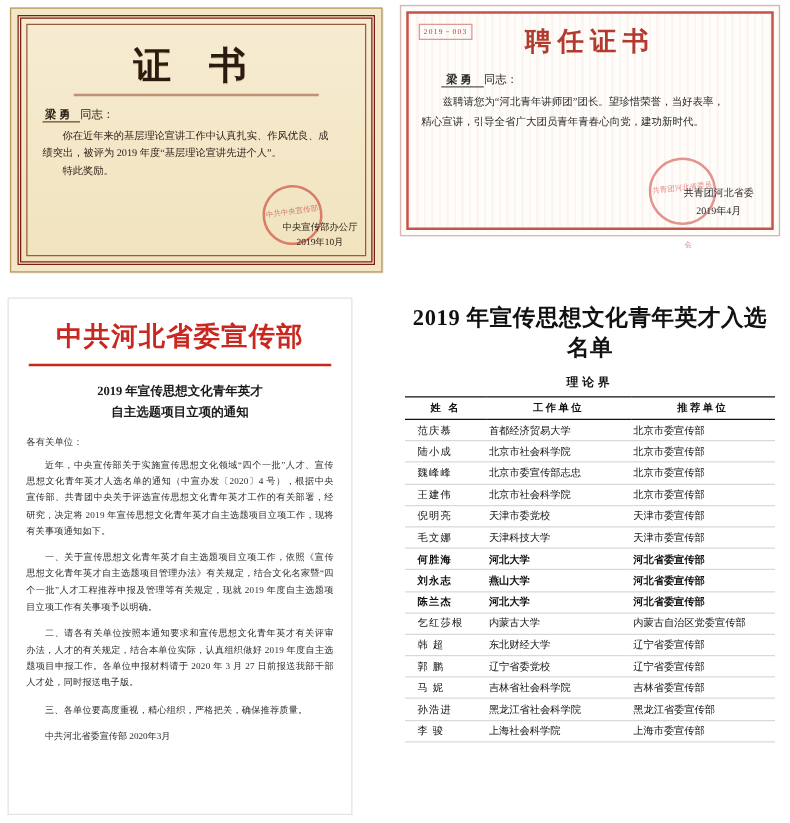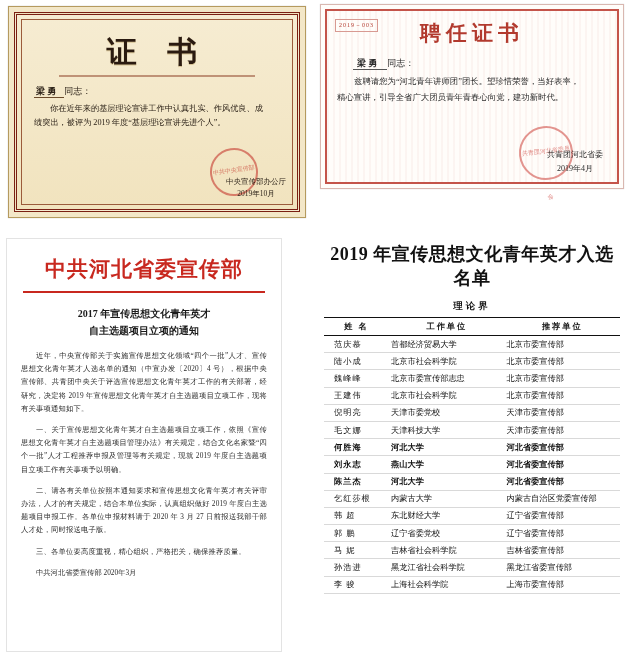--- a/index.html
+++ b/index.html
@@ -299,20 +299,21 @@
   <div class="panel" id="cert-award">
     <div class="outer-rule">
       <div class="inner-rule">
         <div class="cert-title">证 书</div>
         <div class="title-underline"></div>
         <div class="addressee">
           <span class="name">梁 勇</span><span>同志：</span>
         </div>
         <div class="body-line body-indent">你在近年来的基层理论宣讲工作中认真扎实、作风优良、成</div>
         <div class="body-line">绩突出，被评为 2019 年度“基层理论宣讲先进个人”。</div>
+        <div class="body-line body-indent">特此奖励。</div>
         <div class="red-seal">中共中央宣传部</div>
         <div class="seal-area">
           <div>中央宣传部办公厅</div>
           <div>2019年10月</div>
         </div>
       </div>
     </div>
   </div>
 
   <div class="panel" id="cert-appoint">
@@ -328,22 +329,23 @@
       <div class="sign-area">
         <div>共青团河北省委</div>
         <div>2019年4月</div>
       </div>
     </div>
   </div>
 
   <div class="panel" id="notice-doc">
     <div class="org-title">中共河北省委宣传部</div>
     <div class="red-divider"></div>
-    <div class="doc-title-1">2017 年宣传思想文化青年英才</div>
+    <div class="doc-title-1">2019 年宣传思想文化青年英才</div>
     <div class="doc-title-2">自主选题项目立项的通知</div>
+    <div class="recipient">各有关单位：</div>
     <p class="para">近年，中央宣传部关于实施宣传思想文化领域“四个一批”人才、宣传思想文化青年英才人选名单的通知（中宣办发〔2020〕4 号），根据中央宣传部、共青团中央关于评选宣传思想文化青年英才工作的有关部署，经研究，决定将 2019 年宣传思想文化青年英才自主选题项目立项工作，现将有关事项通知如下。</p>
     <p class="para">一、关于宣传思想文化青年英才自主选题项目立项工作，依照《宣传思想文化青年英才自主选题项目管理办法》有关规定，结合文化名家暨“四个一批”人才工程推荐申报及管理等有关规定，现就 2019 年度自主选题项目立项工作有关事项予以明确。</p>
     <p class="para">二、请各有关单位按照本通知要求和宣传思想文化青年英才有关评审办法，人才的有关规定，结合本单位实际，认真组织做好 2019 年度自主选题项目申报工作。各单位申报材料请于 2020 年 3 月 27 日前报送我部干部人才处，同时报送电子版。</p>
     <p class="para">三、各单位要高度重视，精心组织，严格把关，确保推荐质量。</p>
     <div class="tail">中共河北省委宣传部
 2020年3月</div>
   </div>
 
   <div class="panel" id="name-list">
     <div class="list-title">2019 年宣传思想文化青年英才入选名单</div>

